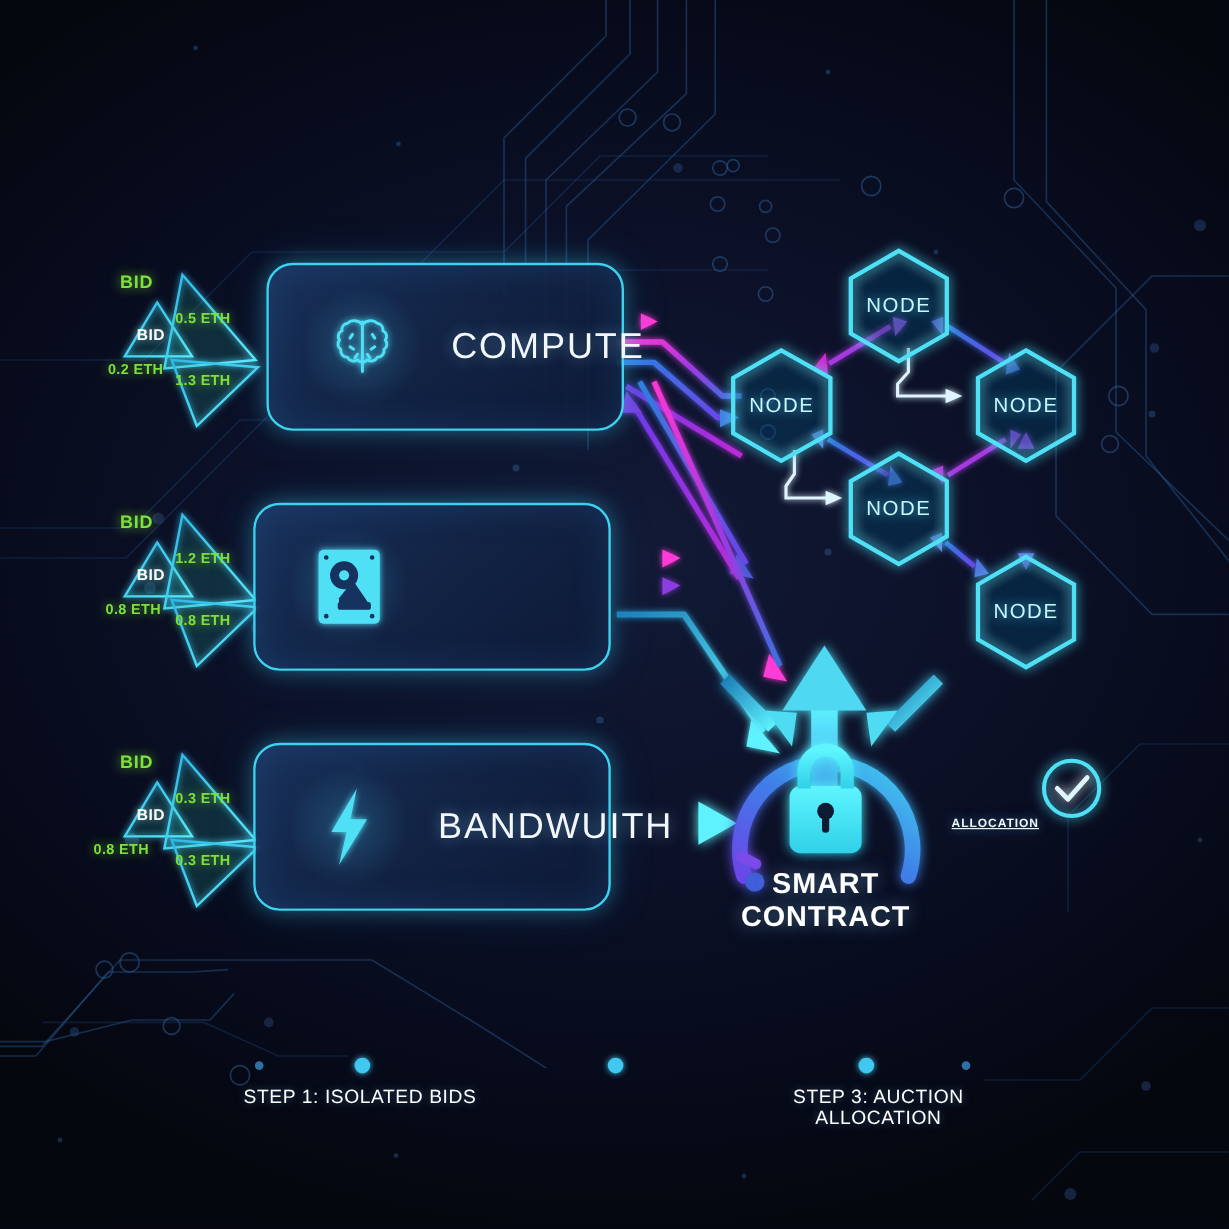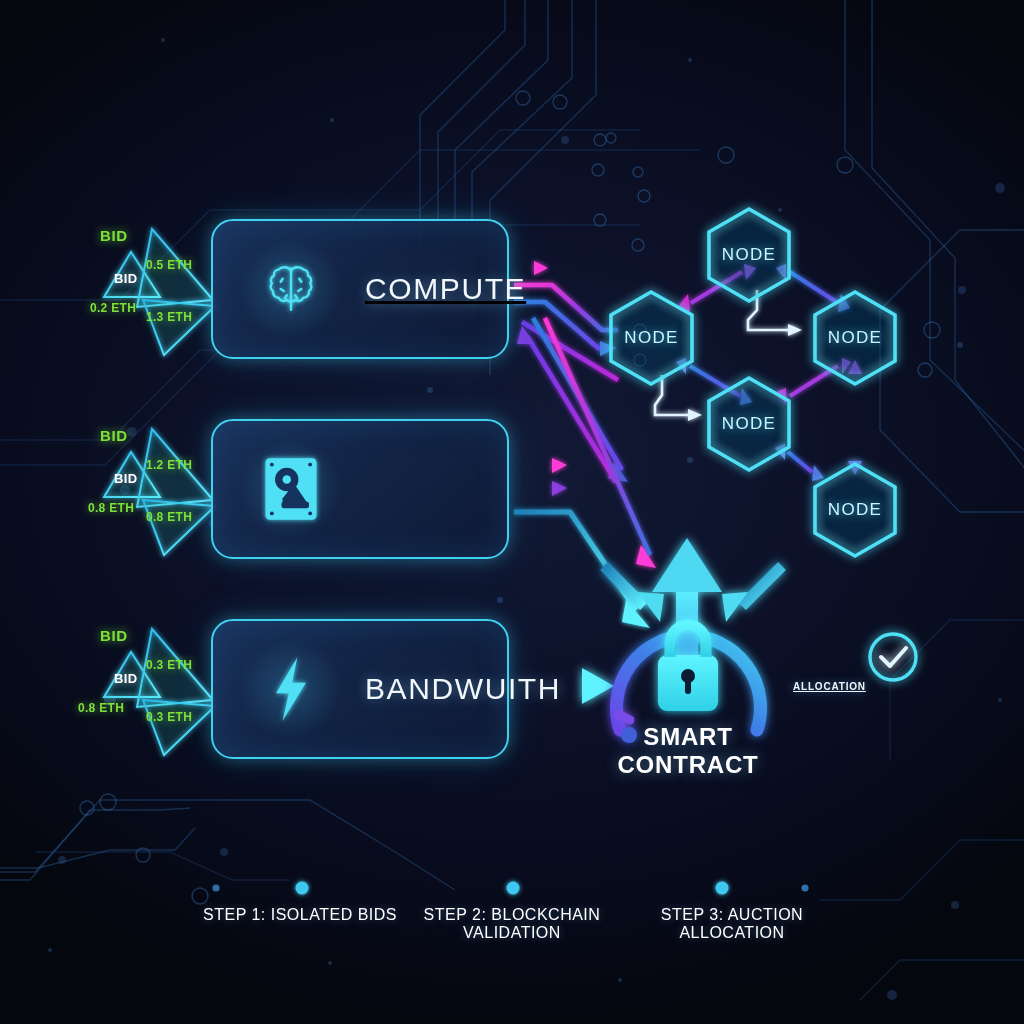--- a/index.html
+++ b/index.html
@@ -334,21 +334,21 @@
       <path d="M782 566 L742 606" stroke="url(#gCyanFlow)" stroke-width="11" fill="none"></path>
       <polygon points="748,592 726,622 722,594" fill="#4fdcf2"></polygon>
     </g>
 
     <g filter="url(#glowSoft)">
       <path d="M604 566 L644 606" stroke="url(#gCyanFlow)" stroke-width="11" fill="none"></path>
       <polygon points="638,592 660,622 664,594" fill="#4fdcf2"></polygon>
     </g>
   </svg>
 
-  <div class="card" style="left:211px;top:219px;width:294px;height:136px;text-decoration:underline;">
+  <div class="card" style="left:222px;top:219px;width:294px;height:136px;">
     <div class="card-icon">
       <svg width="66" height="66" viewBox="0 0 64 64" fill="none" stroke="#4fe0f5" stroke-width="2.4" stroke-linecap="round" stroke-linejoin="round" filter="url(#glowTiny)">
         <path d="M32 12v40"></path>
         <path d="M32 14c-3-4-9-4-12-1-3 .5-5 3-4.5 6-3 1.5-4 5-2 7.5-2 2.5-1.5 6 1 7.5-.5 3.5 2 6.5 5.5 6.5 1.5 3 5.5 4 8 2 1.5 1.5 3 2 4 1.5"></path>
         <path d="M32 14c3-4 9-4 12-1 3 .5 5 3 4.5 6 3 1.5 4 5 2 7.5 2 2.5 1.5 6-1 7.5.5 3.5-2 6.5-5.5 6.5-1.5 3-5.5 4-8 2-1.5 1.5-3 2-4 1.5"></path>
         <path d="M24 22l-2 3M22 32l3 2M26 41l2-3"></path>
         <path d="M40 22l2 3M42 32l-3 2M38 41l-2-3"></path>
       </svg>
     </div>
     <div class="card-label">COMPUTE</div>
@@ -491,17 +491,15 @@
     <line x1="216" y1="888" x2="805" y2="888" stroke="url(#gStepLine)" stroke-width="3.4"></line>
     <g filter="url(#glowTiny)">
       <circle cx="302" cy="888" r="6.5" fill="#3fc8f0"></circle>
       <circle cx="513" cy="888" r="6.5" fill="#3fc8f0"></circle>
       <circle cx="722" cy="888" r="6.5" fill="#3fc8f0"></circle>
     </g>
     <circle cx="216" cy="888" r="3.6" fill="#2f6fa8"></circle>
     <circle cx="805" cy="888" r="3.6" fill="#2f6fa8"></circle>
   </svg>
   <div class="step-label" style="left:200px;top:906px;width:200px;">STEP 1: ISOLATED BIDS</div>
-  <div class="step-label" style="left:414px;top:906px;width:196px;white-space:pre-line;">STEP 2: BLOCKCHAIN
-VALIDATION</div>
   <div class="step-label" style="left:610px;top:906px;width:244px;">STEP 3: AUCTION ALLOCATION</div>
 
 </div>
 
 </body></html>

